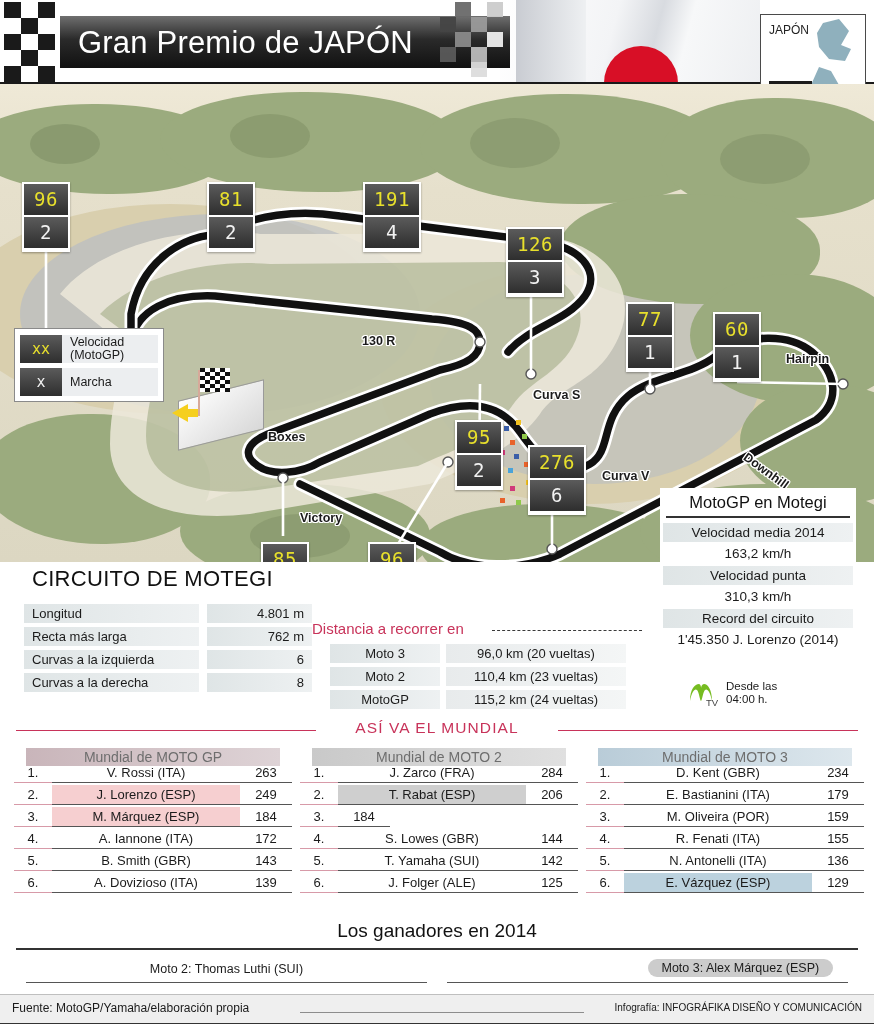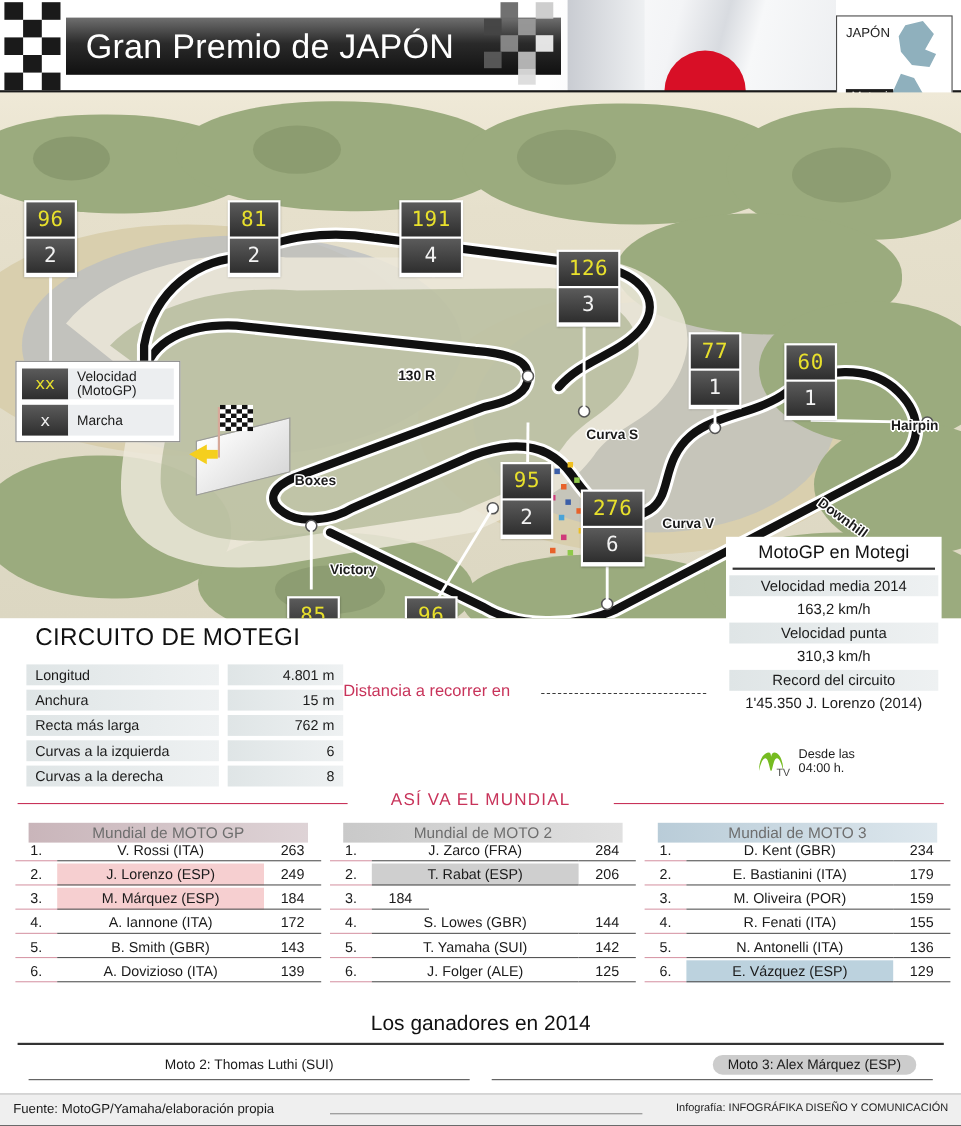--- a/index.html
+++ b/index.html
@@ -451,51 +451,61 @@
         <div class="gauge" style="left: 368px; top: 458px;">
           <div class="sp">96</div>
         </div>
       </div>
     <div id="labels-host">
         <div class="tlabel" style="left: 362px; top: 250px;">130 R</div>
         <div class="tlabel" style="left: 268px; top: 346px;">Boxes</div>
         <div class="tlabel" style="left: 300px; top: 427px;">Victory</div>
         <div class="tlabel" style="left: 533px; top: 304px; text-align: right;">Curva S</div>
         <div class="tlabel" style="left: 602px; top: 385px;">Curva V</div>
-        <div class="tlabel" style="left: 810px; top: 268px; margin-top: 28px;">Hairpin</div>
+        <div class="tlabel" style="left: 786px; top: 268px;">Hairpin</div>
         <div class="tlabel" style="left: 740px; top: 380px; transform: rotate(36deg);">Downhill</div>
       </div>
   </div>
 
   <div id="circuit-title">CIRCUITO DE MOTEGI</div>
   <div id="circuit-table">
       <div class="row">
         <div class="k">Longitud</div>
         <div class="v">4.801 m</div>
       </div>
       <div class="row">
-        <div class="k">Anchura</div>
-        <div class="v">15 m</div>
-      </div>
-      <div class="row">
         <div class="k">Recta más larga</div>
         <div class="v">762 m</div>
       </div>
       <div class="row">
         <div class="k">Curvas a la izquierda</div>
         <div class="v">6</div>
       </div>
       <div class="row">
         <div class="k">Curvas a la derecha</div>
         <div class="v">8</div>
       </div>
     </div>
 
   <div id="dist-title">Distancia a recorrer en</div>
   <div id="dist-dash"></div>
+  <div id="dist-table">
+      <div class="row">
+        <div class="k">Moto 3</div>
+        <div class="v">96,0 km (20 vueltas)</div>
+      </div>
+      <div class="row">
+        <div class="k">Moto 2</div>
+        <div class="v">110,4 km (23 vueltas)</div>
+      </div>
+      <div class="row">
+        <div class="k">MotoGP</div>
+        <div class="v">115,2 km (24 vueltas)</div>
+      </div>
+    </div>
 
   <div id="mpanel">
     <div class="ttl">MotoGP en Motegi</div>
     <div class="tline"></div>
     <div id="mpanel-rows">
         <div class="lab">Velocidad media 2014</div>
         <div class="val">163,2 km/h</div>
         <div class="lab">Velocidad punta</div>
         <div class="val">310,3 km/h</div>
         <div class="lab">Record del circuito</div>

